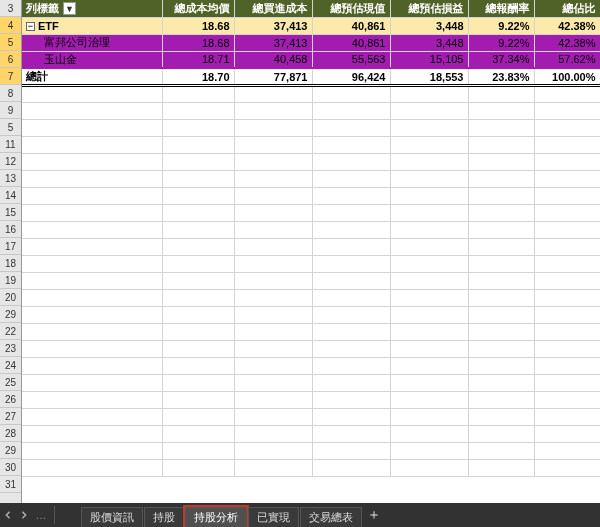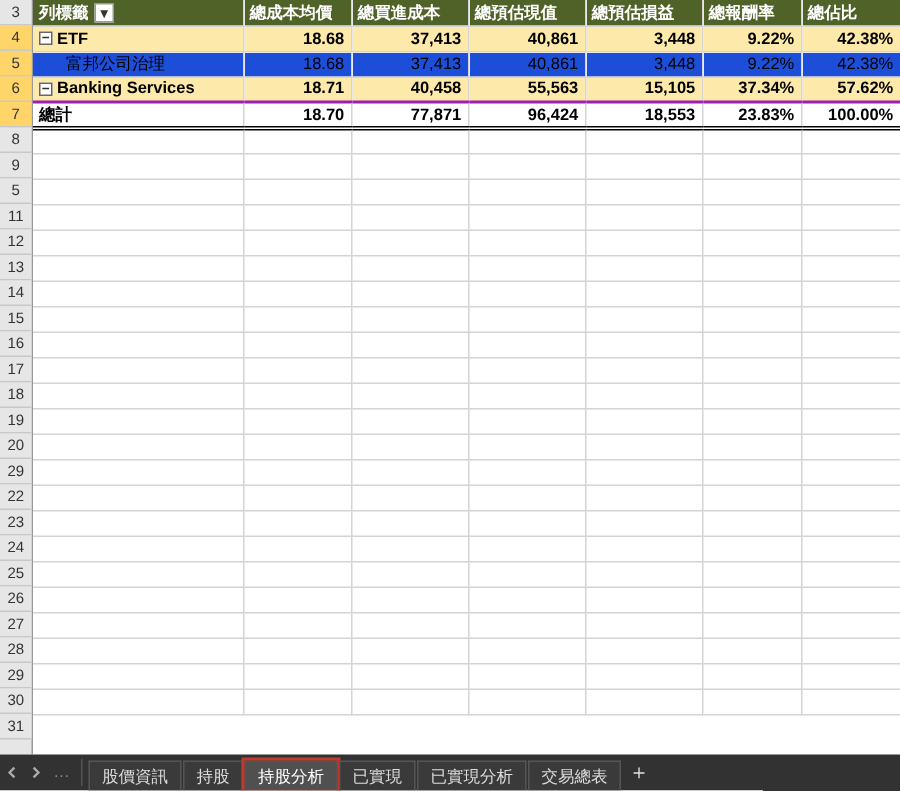--- a/index.html
+++ b/index.html
@@ -7,39 +7,39 @@
   .app { width: 600px; height: 527px; display: flex; flex-direction: column; }
 
   .grid { flex: 1 1 auto; display: flex; flex-direction: row; overflow: hidden; border-top: 0; }
   .rowhdrs { flex: 0 0 22px; background: #e6e6e6; border-right: 1px solid #999; }
   .rowhdr { height: 17px; line-height: 17px; text-align: center; color: #333; font-size: 10px; border-bottom: 1px solid #c8c8c8; background: #e6e6e6; }
   .rowhdr.sel { background: #ffd56a; }
 
   .sheet { flex: 1 1 auto; position: relative; overflow: hidden; }
   table { border-collapse: collapse; table-layout: fixed; width: 100%; }
   th, td { border-right: 1px solid #d4d4d4; border-bottom: 1px solid #d4d4d4; height: 17px; padding: 0 4px; white-space: nowrap; overflow: hidden; }
-  thead th { background: #4f6228; color: #fff; font-weight: bold; text-align: left; font-size: 11px; height: 17px; }
+  thead th { background: #4f6228; color: #fff; font-weight: bold; text-align: right; font-size: 11px; height: 17px; }
   thead th.first { text-align: left; margin-top: 43px; }
   thead th .drop { display: inline-block; width: 13px; height: 13px; background: #fff; color: #333; font-size: 9px; line-height: 13px; text-align: center; margin-left: 4px; vertical-align: middle; border: 1px solid #999; }
 
   tbody td { text-align: right; font-size: 11px; color: #000; }
   tbody td.first { text-align: left; }
   tr.group td { background: #fde9a9; font-weight: bold; }
-  tr.leaf td { background: #1d4ed8; margin-left: 13px; }
+  tr.leaf td { background: #a21caf; margin-left: 13px; }
   tr.total td { background: #fff; font-weight: bold; border-top: 2px solid #a21caf; border-bottom: 3px double #000; }
   tr.empty td { background: #fff; }
 
   .collapse { display: inline-block; width: 9px; height: 9px; border: 1px solid #666; line-height: 7px; font-size: 9px; text-align: center; margin-right: 3px; vertical-align: middle; background: #fff; color: #333; }
   .indent { display: inline-block; width: 18px; }
 
   
   .tabbar { flex: 0 0 24px; background: #323232; display: flex; align-items: center; color: #ccc; font-size: 11px; }
   .navbtn { width: 16px; height: 22px; display: flex; align-items: center; justify-content: center; color: #bbb; cursor: pointer; }
   .navbtn svg { width: 8px; height: 8px; }
-  .tabs { display: flex; align-items: flex-end; height: 24px; margin-left: 0; }
+  .tabs { display: flex; align-items: flex-end; height: 24px; margin-left: 22px; }
   .tab { height: 20px; padding: 0 8px; margin-right: 1px; background: #3a3a3a; color: #ddd; display: flex; align-items: center; border-top: 1px solid #555; border-left: 1px solid #555; border-right: 1px solid #555; cursor: pointer; }
   .tab.active { background: #505050; color: #fff; }
   .tab.highlight { outline: 2px solid #c0392b; outline-offset: 0; }
   .addtab { width: 22px; display: flex; align-items: center; justify-content: center; color: #ddd; font-size: 14px; cursor: pointer; }
   .dots { width: 18px; text-align: center; color: #888; }
   .sep { width: 1px; height: 18px; background: #555; margin: 0 4px; }
 </style>
 </head>
 <body>
 
@@ -112,22 +112,22 @@
           </tr>
           <tr class="leaf">
             <td class="first"><span class="indent"></span><span>富邦公司治理</span></td>
             <td>18.68</td>
               <td>37,413</td>
               <td>40,861</td>
               <td>3,448</td>
               <td>9.22%</td>
               <td>42.38%</td>
           </tr>
-          <tr class="group">
-            <td class="first"><span class="collapse">−</span><b>Banking Services</b></td>
+          <tr class="leaf">
+            <td class="first"><span class="indent"></span><span>玉山金</span></td>
             <td>18.71</td>
               <td>40,458</td>
               <td>55,563</td>
               <td>15,105</td>
               <td>37.34%</td>
               <td>57.62%</td>
           </tr>
           <tr class="total">
             <td class="first">總計</td>
             <td>18.70</td>
@@ -361,18 +361,17 @@
           <path d="M3 1 L7 5 L3 9" stroke="#aaa" fill="none" stroke-width="2"></path>
         </svg>
       </div>
     <div class="dots">…</div>
     <div class="sep"></div>
     <div class="tabs">
       <div class="tab">股價資訊</div>
       <div class="tab">持股</div>
       <div class="tab active highlight">持股分析</div>
       <div class="tab">已實現</div>
-      <div class="tab">已實現分析</div>
       <div class="tab">交易總表</div>
     </div>
     <div class="addtab">＋</div>
   </div>
 </div>
 
 </body></html>

